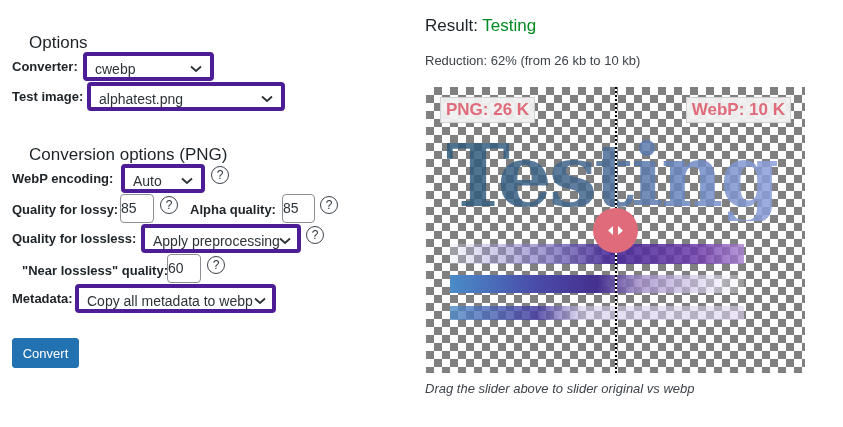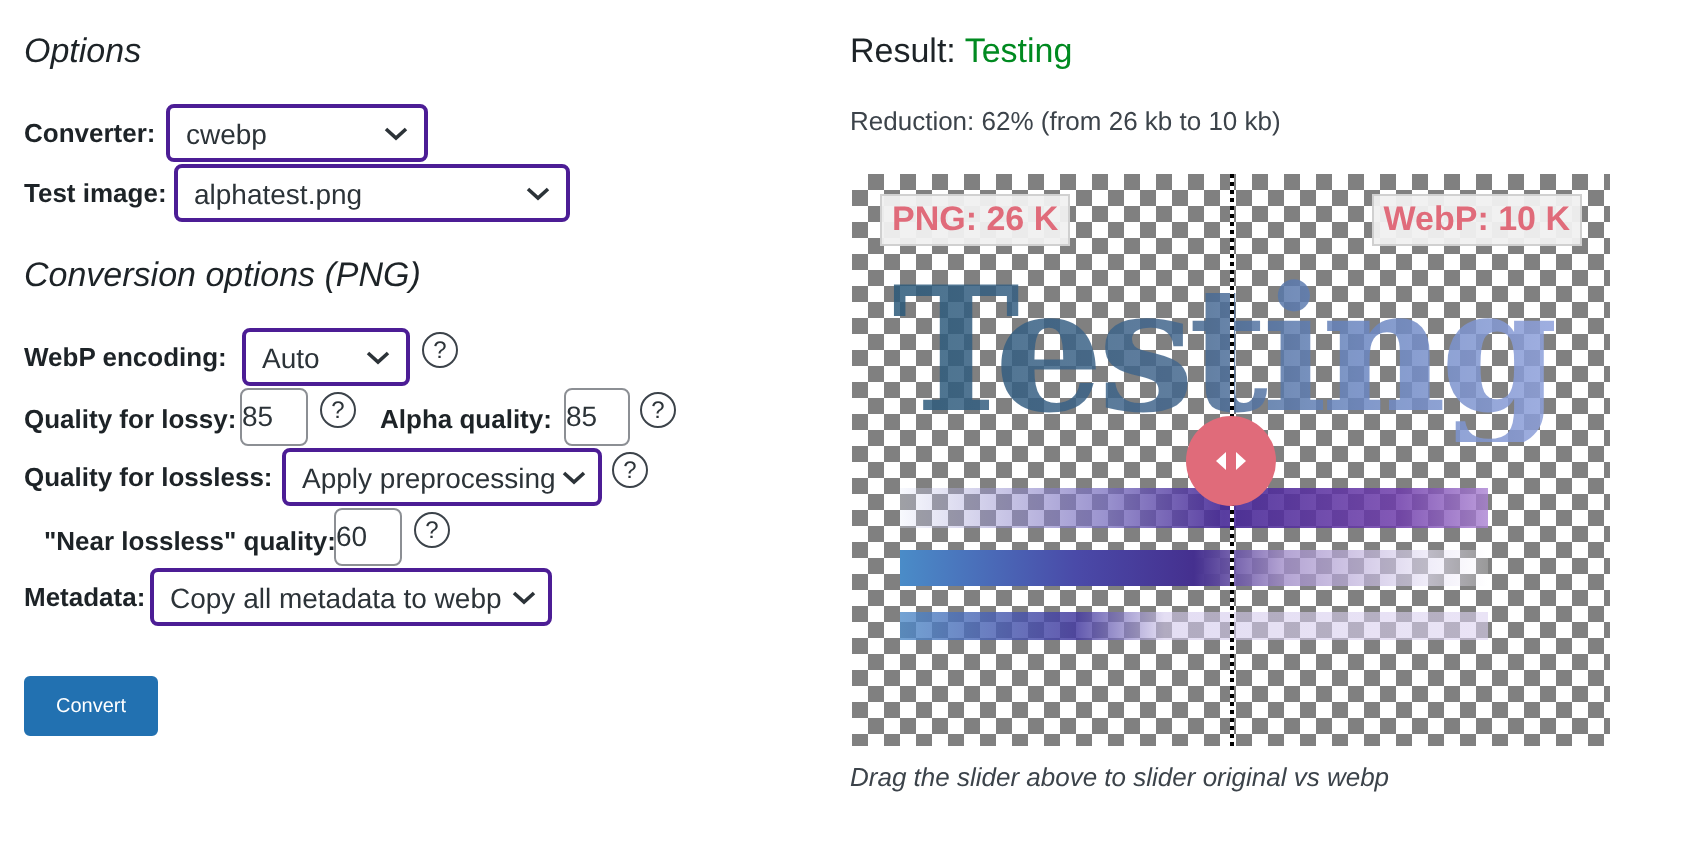--- a/index.html
+++ b/index.html
@@ -2,37 +2,37 @@
 <html><head>
 <meta charset="utf-8">
 <style>
   * { box-sizing: border-box; }
   html, body { margin: 0; padding: 0; }
   body {
     width: 843px; height: 427px; background: #ffffff; position: relative; overflow: hidden;
     font-family: "Liberation Sans", "DejaVu Sans", sans-serif; color: #1d2327;
   }
   .abs { position: absolute; }
-  h2 { margin: 0; font-weight: 400; font-size: 17px; color: #1d2327; font-style: italic; }
+  h2 { margin: 17px; font-weight: 400; font-size: 17px; color: #1d2327; }
   .lbl { font-weight: 700; font-size: 13px; color: #1d2327; white-space: nowrap; }
   .sel {
-    position: absolute; height: 29px; border: 2px solid #4c1d95; border-radius: 4px; background: #fff;
+    position: absolute; height: 29px; border: 4px solid #4c1d95; border-radius: 4px; background: #fff;
     font-size: 14px; color: #2c3338; padding: 0 0 0 8px; line-height: 27px; white-space: nowrap; overflow: hidden;
   }
   .sel .chev { position: absolute; right: 8px; top: 9px; width: 12px; height: 8px; }
   .num {
     position: absolute; height: 29px; border: 1px solid #8c8f94; border-radius: 4px; background: #fff;
     font-size: 14px; color: #2c3338; padding-right: 6px; line-height: 27px;
   }
   .help {
     position: absolute; width: 18px; height: 18px; border: 1px solid #3c434a; border-radius: 50%;
     font-size: 12px; line-height: 16px; text-align: center; color: #2c3338; background: #fff;
   }
   .btn {
-    position: absolute; background: #2271b1; color: #fff; border-radius: 3px; font-size: 10px;
+    position: absolute; background: #2271b1; color: #fff; border-radius: 3px; font-size: 13px;
     text-align: center; line-height: 29px; border: 1px solid #2271b1;
   }
   .result-title { font-size: 17px; }
   .success { color: #008a20; }
   .reduction { font-size: 13px; color: #3c434a; }
   .viewer {
     position: absolute; left: 426px; top: 87px; width: 379px; height: 286px; overflow: hidden;
     background-color: #ffffff;
     background-image:
       linear-gradient(45deg, #808080 25%, transparent 25%, transparent 75%, #808080 75%),

